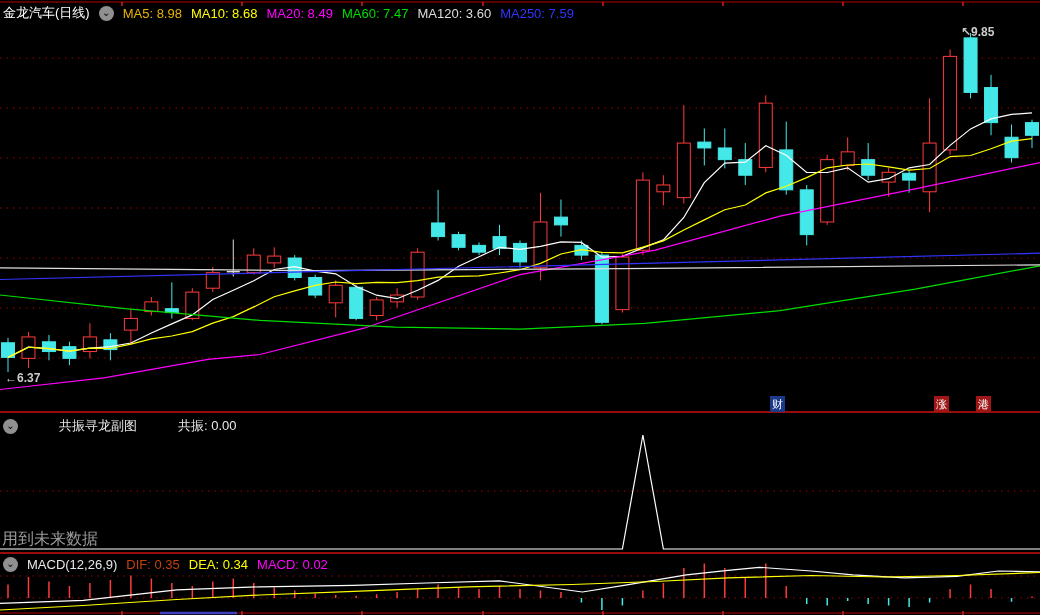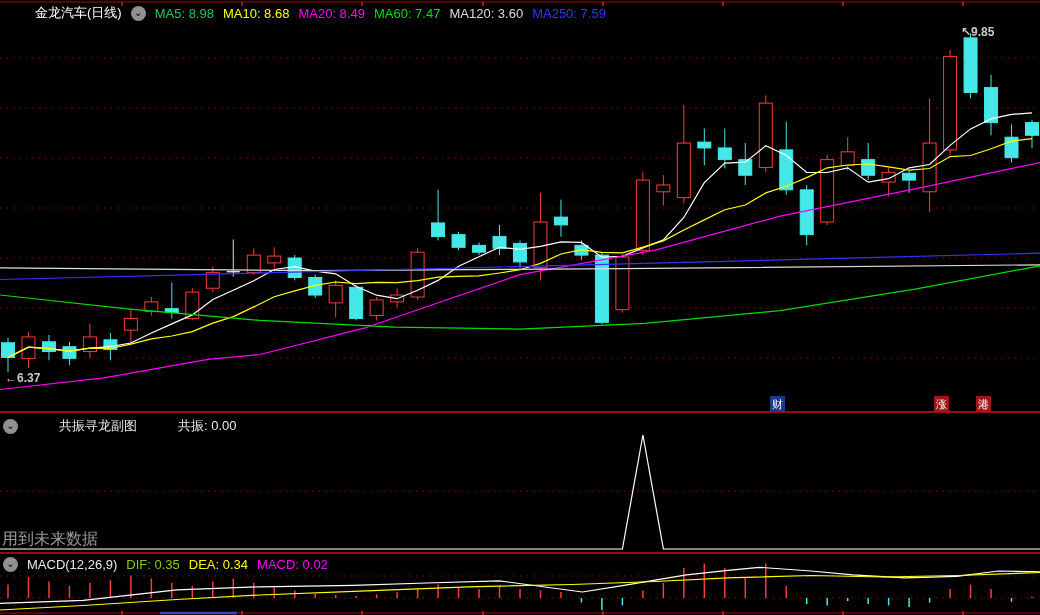--- a/index.html
+++ b/index.html
@@ -1,21 +1,21 @@
 <!DOCTYPE html>
 <html><head>
 <meta charset="utf-8">
 <style>
   html,body{margin:0;padding:0;background:#000;}
   #app{position:relative;width:1040px;height:615px;background:#000;overflow:hidden;
        font-family:"Liberation Sans","DejaVu Sans",sans-serif;}
   #chart-svg{position:absolute;left:0;top:0;}
   .hdr{position:absolute;left:3px;display:flex;align-items:center;gap:9px;
        font-size:13px;white-space:nowrap;}
-  #main-hdr{top:4px;margin-left:32px;}
+  #main-hdr{top:4px;}
   #p2-hdr{top:417px;}
   #p3-hdr{top:557px;}
   .title{color:#ffffff;}
   .chev{display:inline-block;width:15px;height:15px;border-radius:50%;
         background:#909090;color:#1a1a1a;font-size:10px;line-height:13px;
         text-align:center;font-weight:bold;}
   .ma{letter-spacing:0;}
   .p2name,.p2val{color:#e8e8e8;margin-left:32px;}
   .p3name{color:#e8e8e8;}
   .badge{position:absolute;top:396px;width:15px;height:16px;line-height:16px;
@@ -236,21 +236,21 @@
         <line x1="1011.52" y1="598" x2="1011.52" y2="601.75" stroke="#45e8e8" stroke-width="1.5"></line>
         <line x1="1032" y1="598" x2="1032" y2="596.5" stroke="#ff3a3a" stroke-width="1.5"></line>
         <path d="M0.0,603.3L83.2,600.3L176.8,589.8L260.0,586.8L353.6,585.3L426.4,583.0L499.2,580.8L582.4,592.0L624.0,585.3L686.4,574.8L728.0,570.3L759.2,567.3L811.2,571.0L852.8,574.8L904.8,577.8L956.8,576.3L998.4,571.0L1040.0,571.8" fill="none" stroke="#ffffff" stroke-width="1.2"></path>
         <path d="M0.0,610.0L83.2,605.5L176.8,599.5L260.0,595.0L353.6,591.3L468.0,586.8L572.0,584.5L655.2,581.5L728.0,577.8L811.2,575.5L884.0,577.0L956.8,575.5L1040.0,572.5" fill="none" stroke="#ffff00" stroke-width="1.2"></path>
       </g>
     </svg>
 
   <div class="hdr" id="main-hdr">
     <span class="title">金龙汽车(日线)</span>
     <span class="chev">⌄</span>
-    <span class="ma" style="color: #22c55e;">MA5: 8.98</span>
+    <span class="ma" style="color: #eab308;">MA5: 8.98</span>
     <span class="ma" style="color: rgb(255, 255, 0);">MA10: 8.68</span>
     <span class="ma" style="color: rgb(255, 0, 255);">MA20: 8.49</span>
     <span class="ma" style="color: rgb(0, 221, 0); text-align: center;">MA60: 7.47</span>
     <span class="ma" style="color: rgb(221, 221, 221);">MA120: 3.60</span>
     <span class="ma" style="color: rgb(51, 51, 255);">MA250: 7.59</span>
   </div>
 
   <span class="anno" id="anno-high"><span>↖</span><span>9.85</span></span>
   <span class="anno" id="anno-low"><span>←</span><span>6.37</span></span>
 
@@ -261,17 +261,17 @@
   <div class="hdr" id="p2-hdr">
     <span class="chev">⌄</span>
     <span class="p2name">共振寻龙副图</span>
     <span class="p2val">共振: 0.00</span>
   </div>
   <span id="watermark">用到未来数据</span>
 
   <div class="hdr" id="p3-hdr">
     <span class="chev">⌄</span>
     <span class="p3name">MACD(12,26,9)</span>
-    <span style="color:#84cc16">DIF: 0.35</span>
+    <span style="color:#c2410c">DIF: 0.35</span>
     <span style="color:#ffff00">DEA: 0.34</span>
     <span style="color:#ff00ff">MACD: 0.02</span>
   </div>
 </div>
 
 </body></html>

